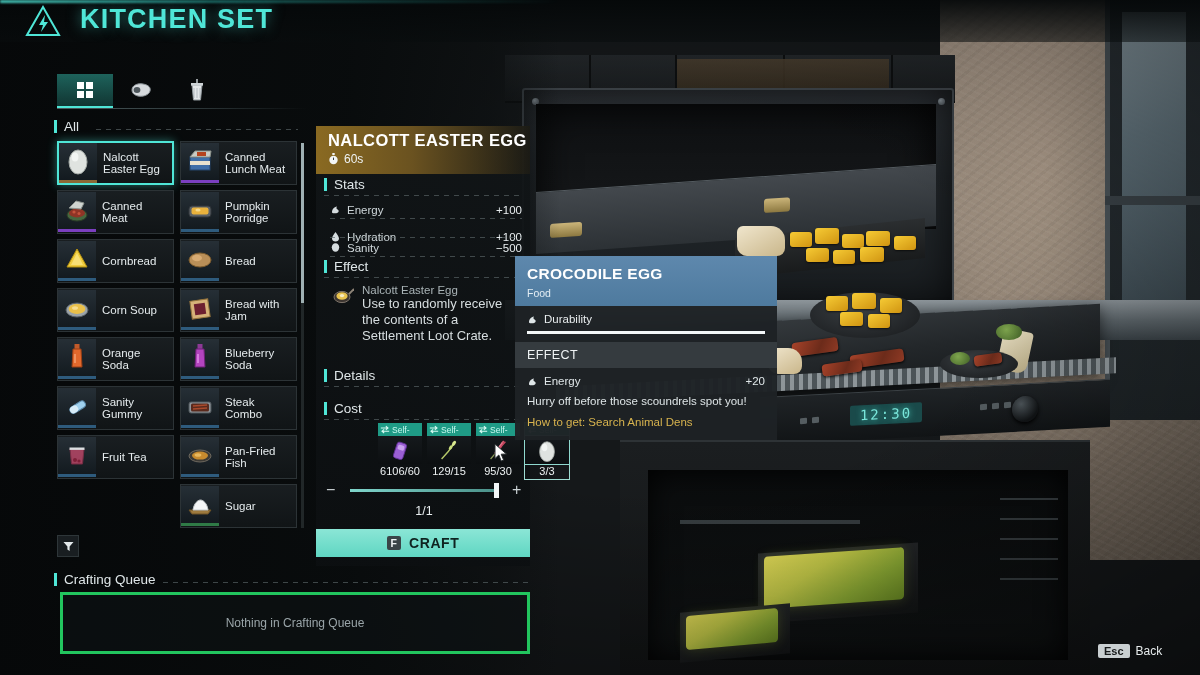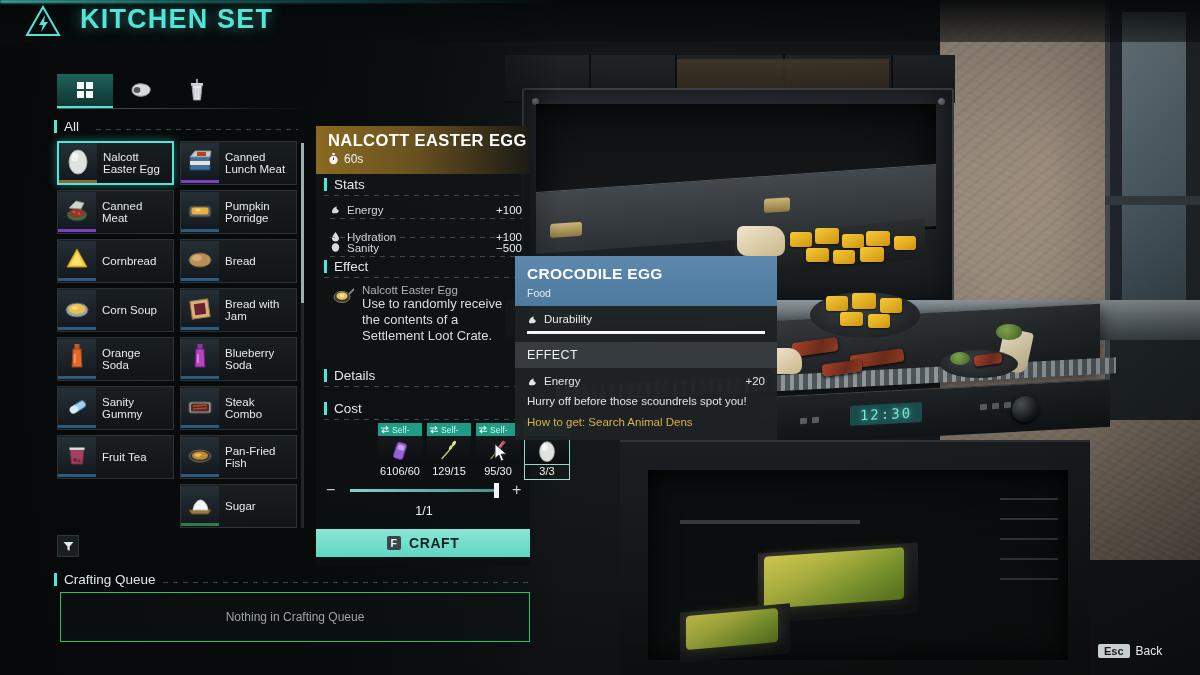--- a/index.html
+++ b/index.html
@@ -227,22 +227,22 @@
     display:flex; align-items:center; justify-content:center;
   }
   .search-box {
     position:absolute; left:32px; top:0; width:208px; height:22px;
     background: rgba(36,43,47,.85); display:flex; align-items:center;
     padding:0 8px; justify-content:space-between;
   }
   .search-text { color:#98a3a7; font-size:11.5px; }
 
   .queue-box {
-    position:absolute; left:60px; top:592px; width:470px; height:50px;
-    border:1px solid #22c55e; background: rgba(14,18,20,.6);
+    position:absolute; left:60px; top:592px; width:470px; height:62px;
+    border:3px solid #22c55e; background: rgba(14,18,20,.6);
     display:flex; align-items:center; justify-content:center;
   }
   .queue-empty { color:#9aa5a9; font-size:12px; }
 
   
   .detail {
     position:absolute; left:316px; top:126px; width:214px; height:440px;
     background: linear-gradient(180deg, rgba(17,21,23,.92), rgba(12,15,17,.9));
   }
   .detail-banner {

